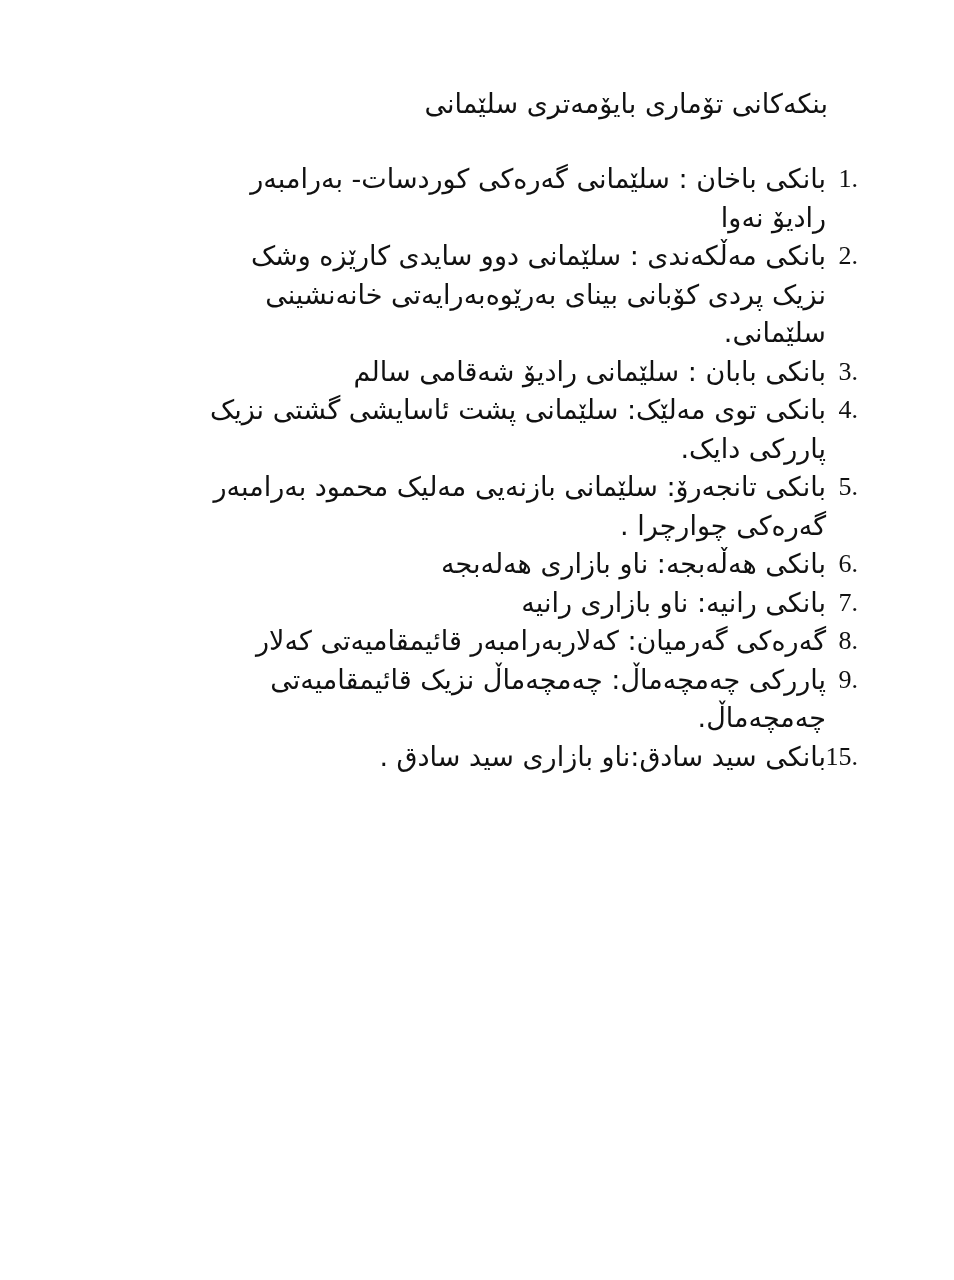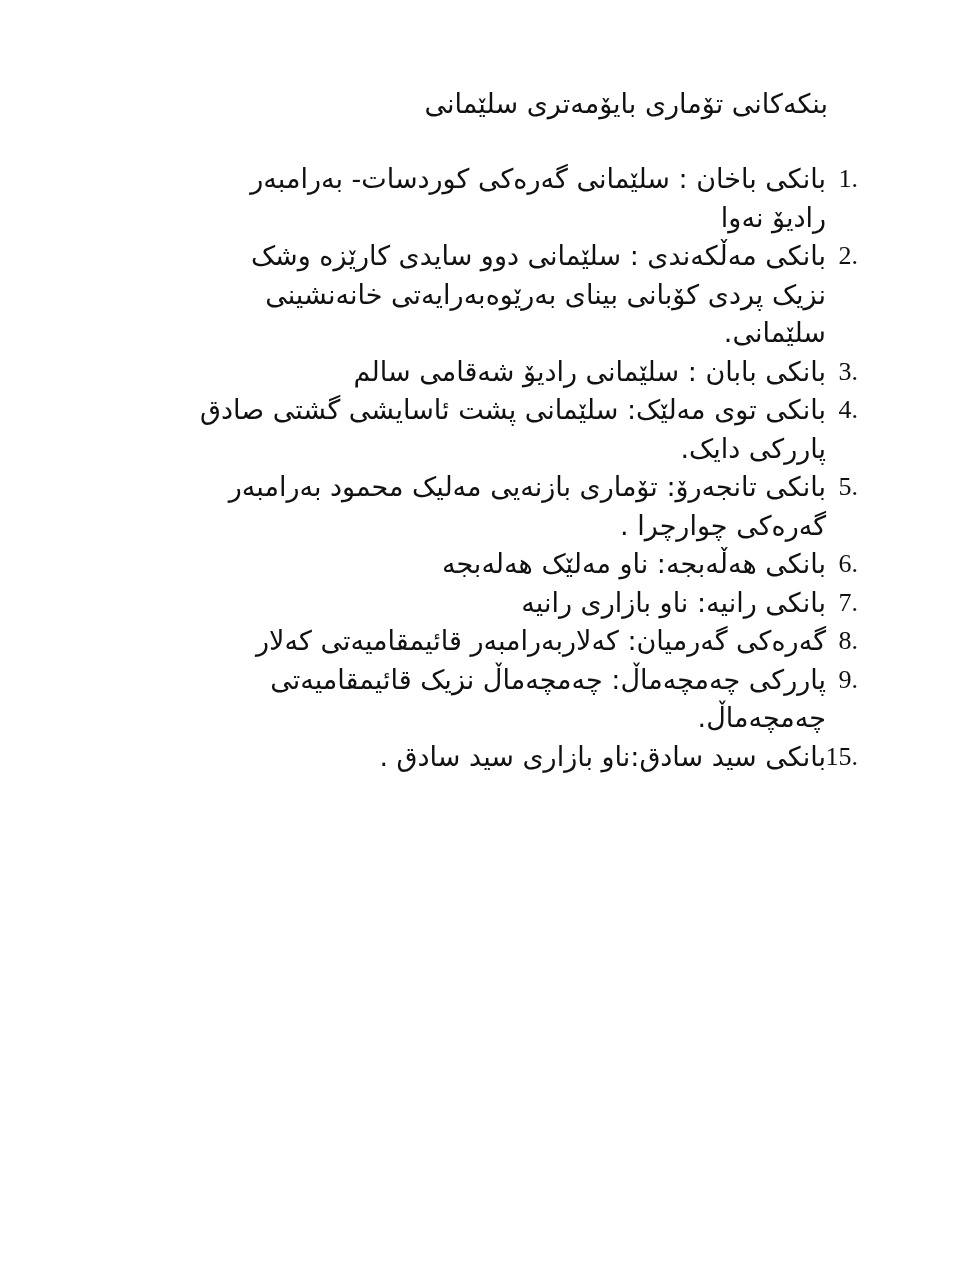--- a/index.html
+++ b/index.html
@@ -84,29 +84,29 @@
     <li class="bank-item">
       <span class="num">2.</span>
       <span class="text">بانکی مەڵکەندی : سلێمانی دوو سایدی کارێزە وشک نزیک پردی کۆبانی بینای بەرێوەبەرایەتی خانەنشینی سلێمانی.</span>
     </li>
     <li class="bank-item">
       <span class="num">3.</span>
       <span class="text">بانکی بابان : سلێمانی رادیۆ شەقامی سالم</span>
     </li>
     <li class="bank-item">
       <span class="num">4.</span>
-      <span class="text">بانکی توی مەلێک: سلێمانی پشت ئاسایشی گشتی صادق پاررکی دایک.</span>
+      <span class="text">بانکی توی مەلێک: سلێمانی پشت ئاسایشی گشتی نزیک پاررکی دایک.</span>
     </li>
     <li class="bank-item wide">
       <span class="num">5.</span>
-      <span class="text">بانکی تانجەرۆ: تۆماری بازنەیی مەلیک محمود بەرامبەر گەرەکی چوارچرا .</span>
+      <span class="text">بانکی تانجەرۆ: سلێمانی بازنەیی مەلیک محمود بەرامبەر گەرەکی چوارچرا .</span>
     </li>
     <li class="bank-item">
       <span class="num">6.</span>
-      <span class="text">بانکی هەڵەبجە: ناو مەلێک هەلەبجە</span>
+      <span class="text">بانکی هەڵەبجە: ناو بازاری هەلەبجە</span>
     </li>
     <li class="bank-item">
       <span class="num">7.</span>
       <span class="text">بانکی رانیە: ناو بازاری رانیە</span>
     </li>
     <li class="bank-item">
       <span class="num">8.</span>
       <span class="text">گەرەکی گەرمیان: کەلاربەرامبەر قائیمقامیەتی کەلار</span>
     </li>
     <li class="bank-item">

